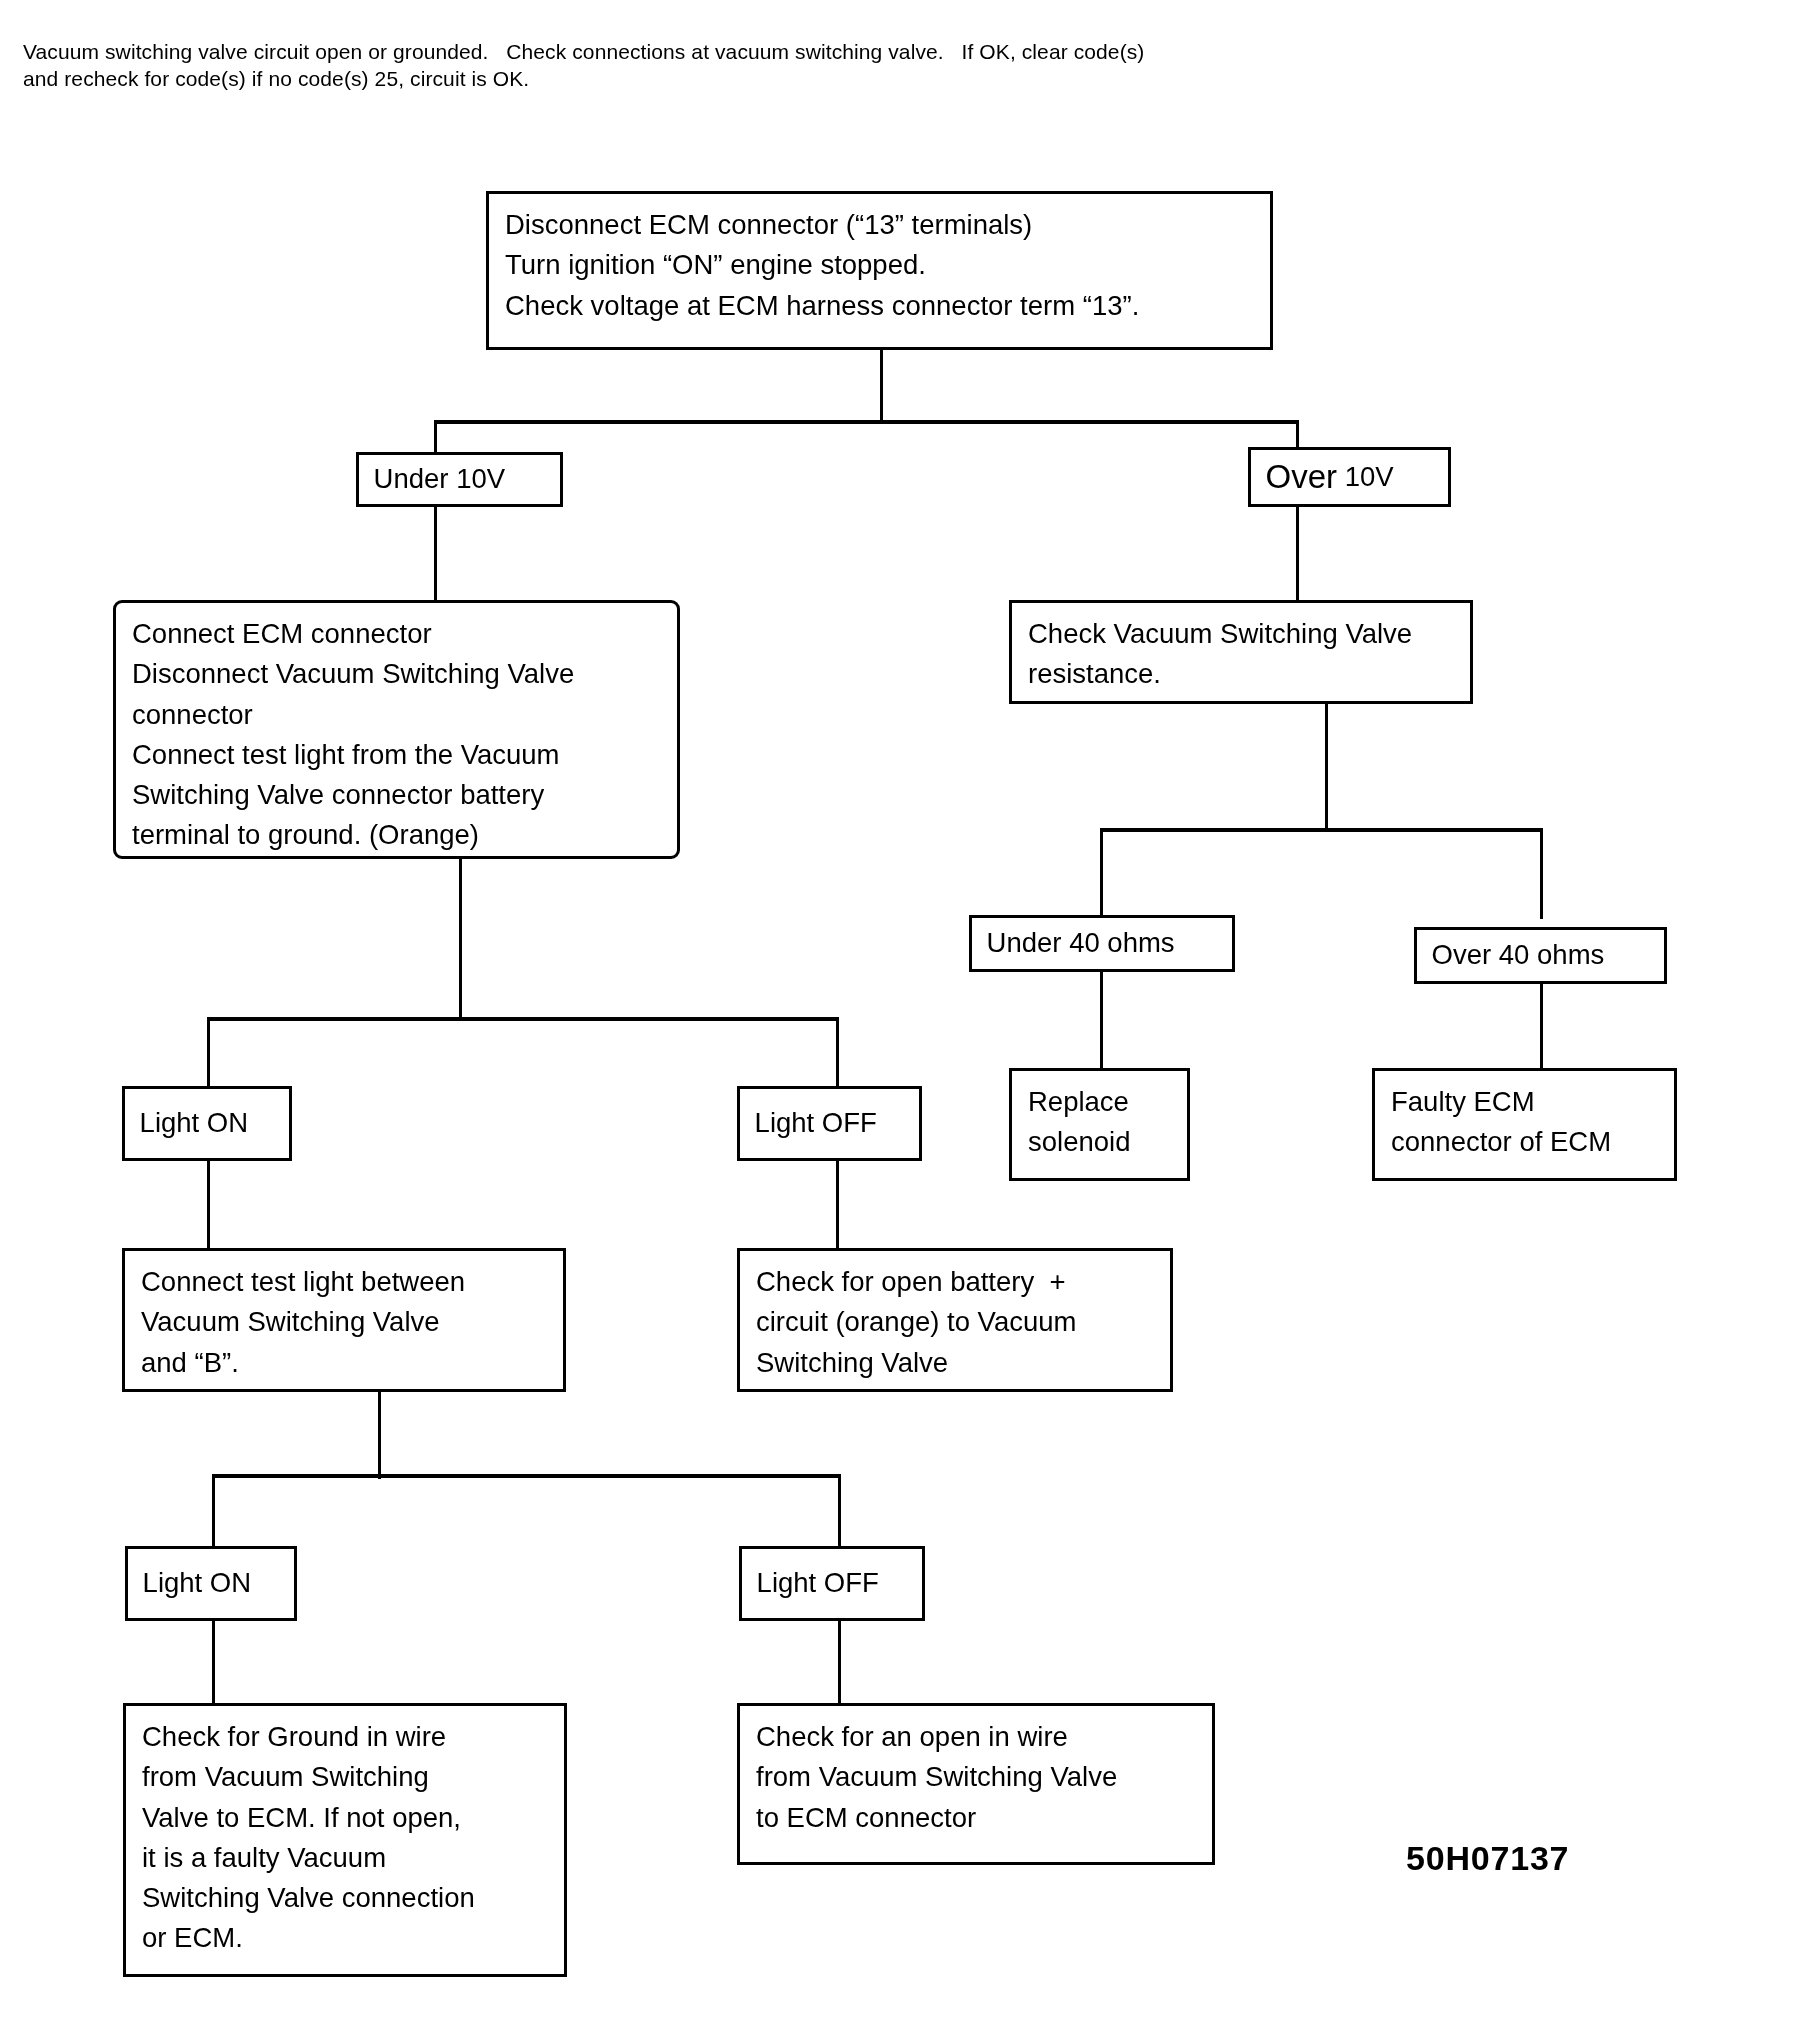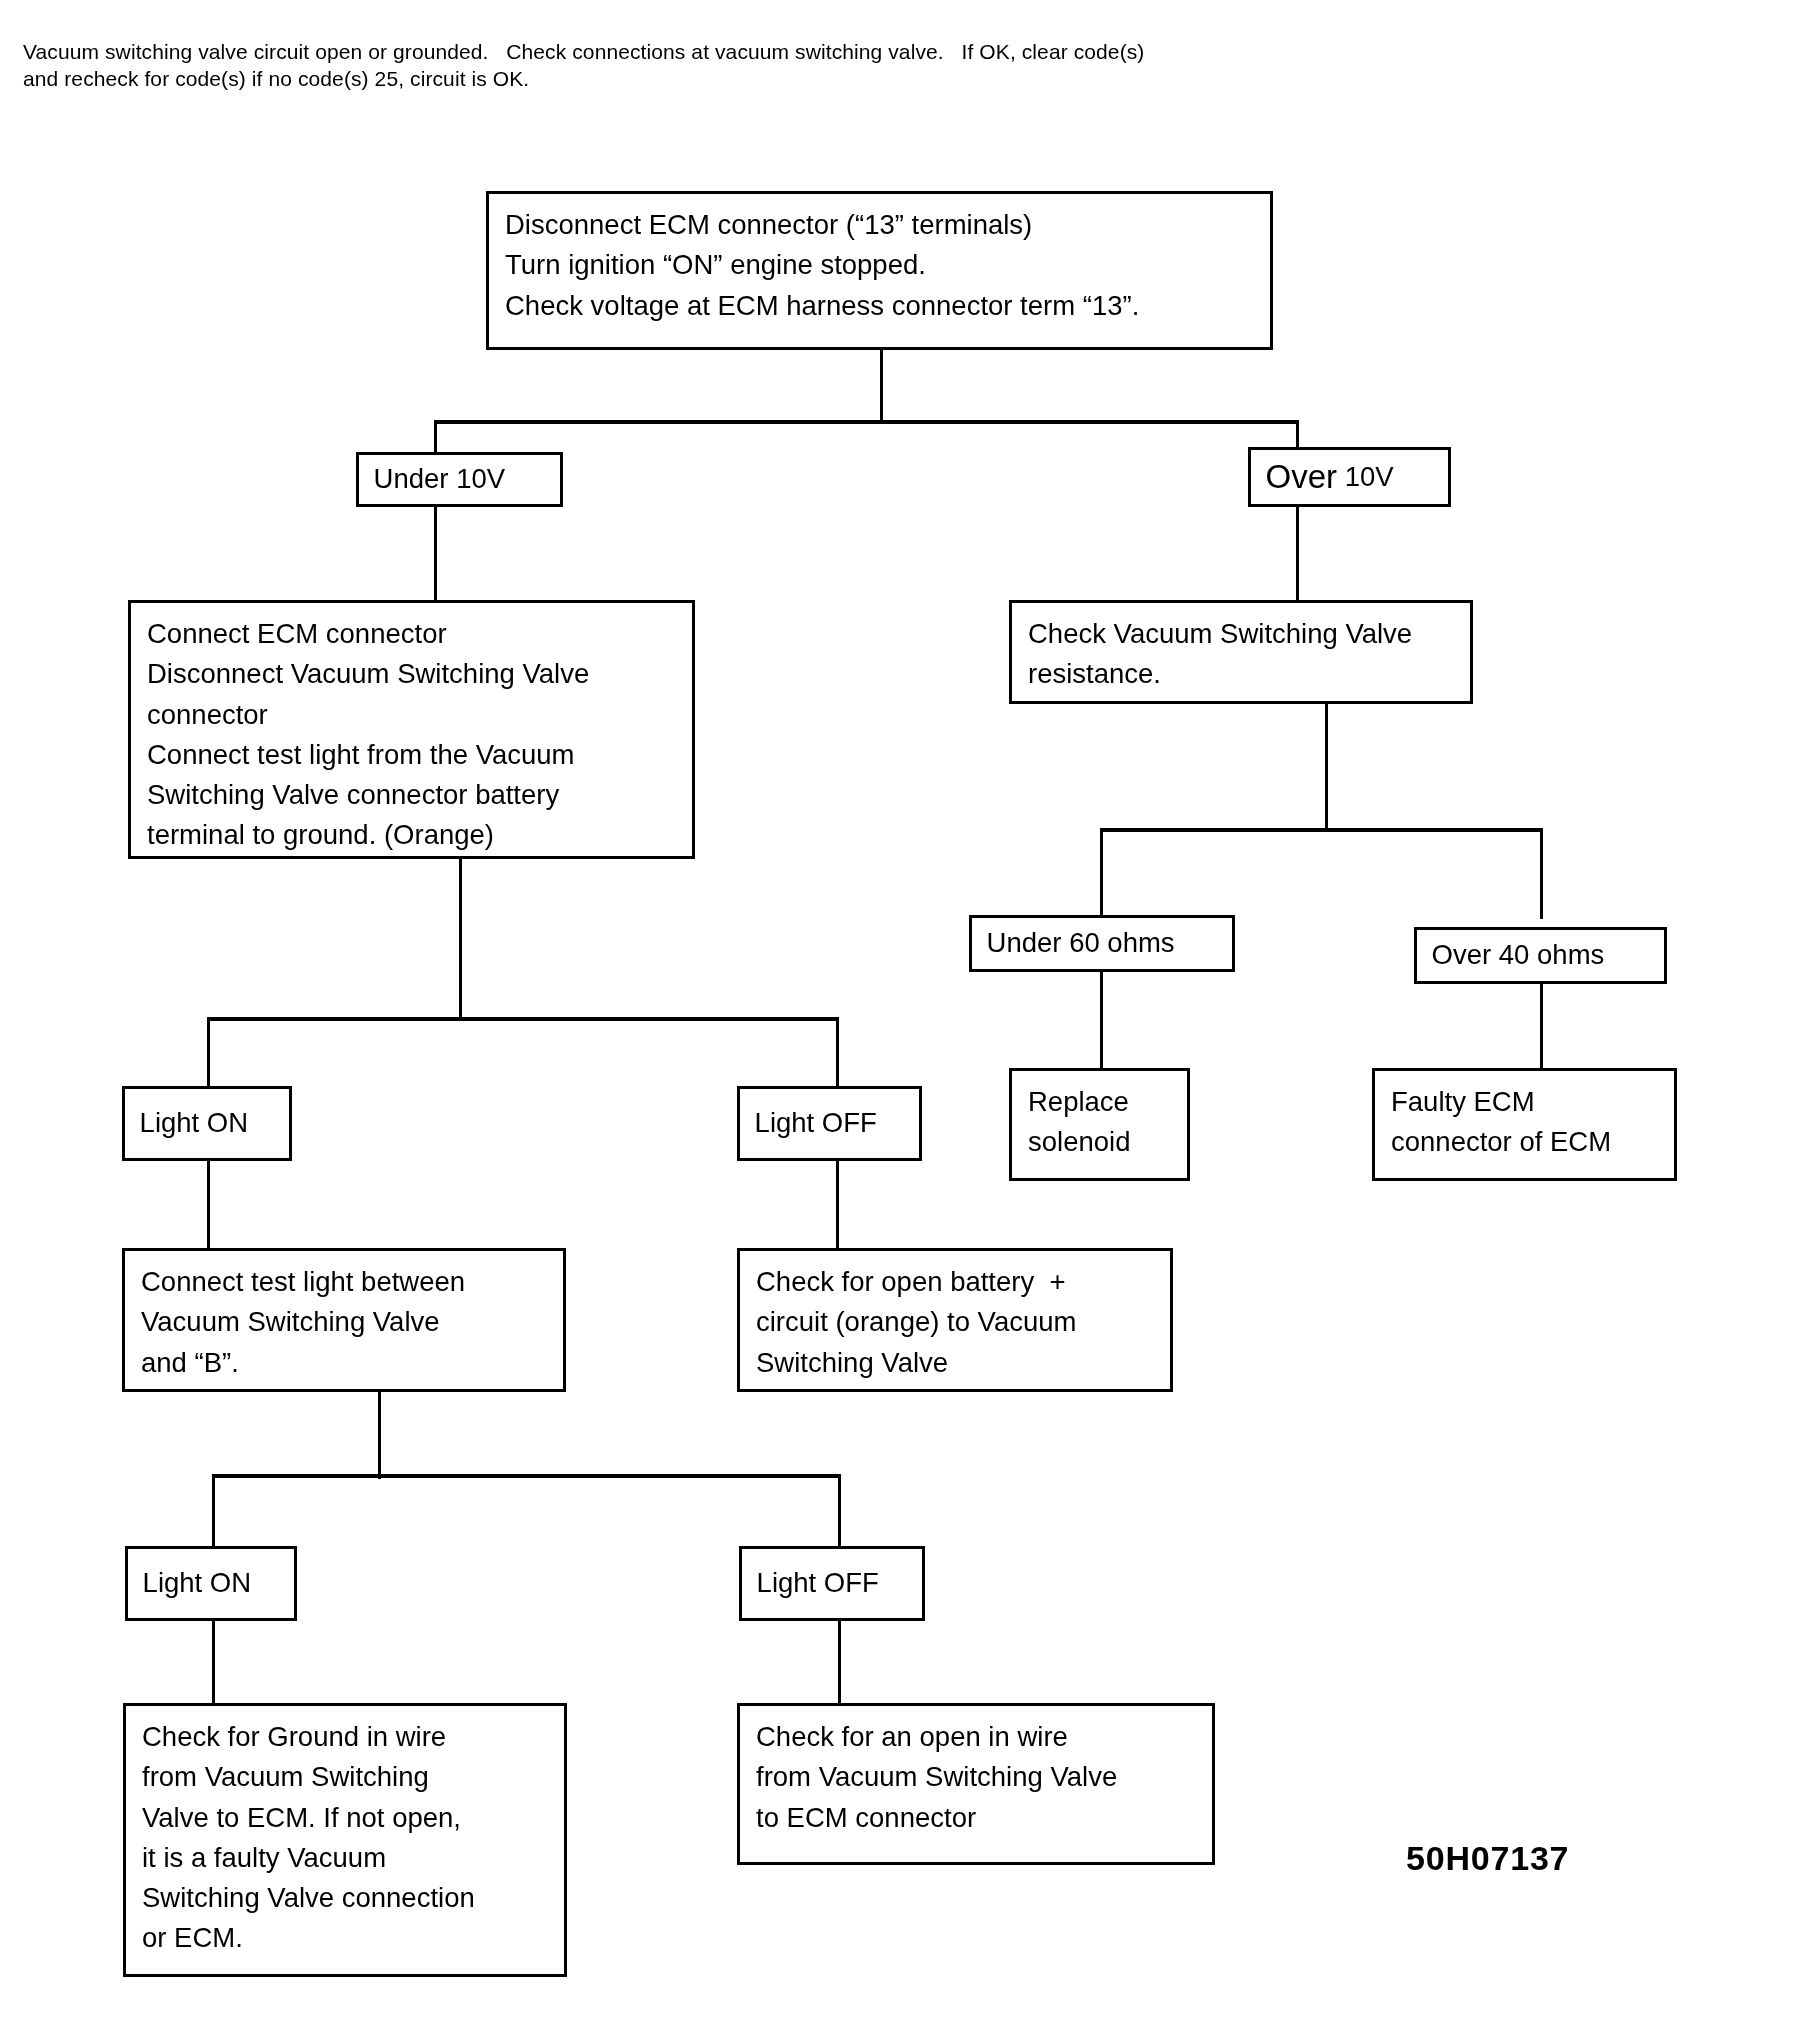--- a/index.html
+++ b/index.html
@@ -117,31 +117,31 @@
 <div class="vline" style="left:838px; top:1619px; height:86px;"></div>
 
 <div class="node" style="left:486px; top:191px; width:787px; height:159px;">Disconnect ECM connector (“13” terminals)
 Turn ignition “ON” engine stopped.
 Check voltage at ECM harness connector term “13”.</div>
 
 <div class="node center" style="left:356px; top:452px; width:207px; height:55px;">Under 10V</div>
 
 <div class="node center mixed" style="left:1212px; top:447px; width:203px; height:60px;margin-left:36px;"><span class="big">Over</span><span> 10V</span></div>
 
-<div class="node" style="left:128px; top:600px; width:567px; height:259px;">Connect ECM connector
+<div class="node" style="left:113px; top:600px; width:567px; height:259px;border-radius:9px;">Connect ECM connector
 Disconnect Vacuum Switching Valve
 connector
 Connect test light from the Vacuum
 Switching Valve connector battery
 terminal to ground. (Orange)</div>
 
 <div class="node" style="left:1009px; top:600px; width:464px; height:104px;">Check Vacuum Switching Valve
 resistance.</div>
 
-<div class="node center" style="left:969px; top:915px; width:266px; height:57px;">Under 60 ohms</div>
+<div class="node center" style="left:969px; top:915px; width:266px; height:57px;">Under 40 ohms</div>
 
 <div class="node center" style="left:1414px; top:915px; width:253px; height:57px;margin-top:12px;">Over 40 ohms</div>
 
 <div class="node" style="left:1009px; top:1068px; width:181px; height:113px;">Replace
 solenoid</div>
 
 <div class="node" style="left:1372px; top:1068px; width:305px; height:113px;">Faulty ECM
 connector of ECM</div>
 
 <div class="node center" style="left:122px; top:1086px; width:170px; height:75px;">Light ON</div>

